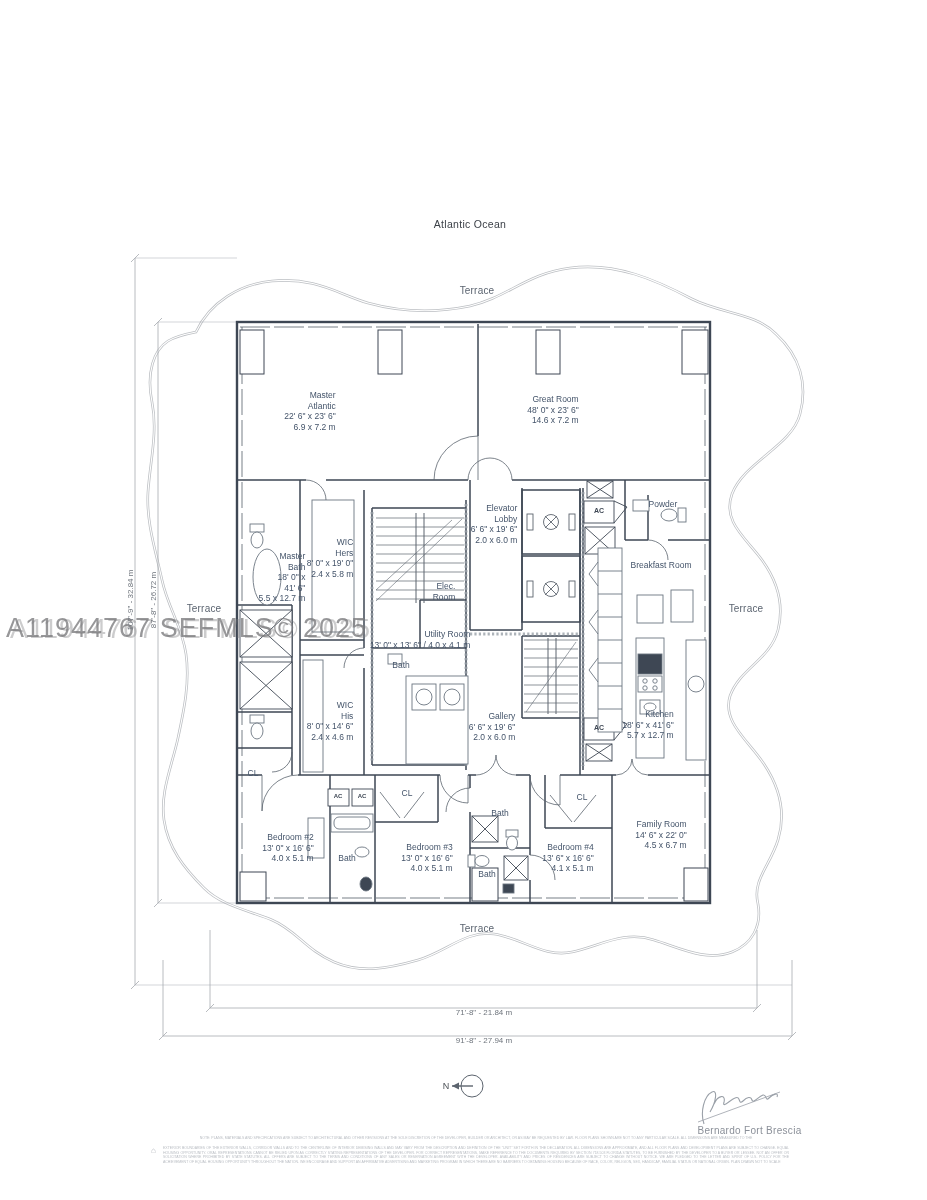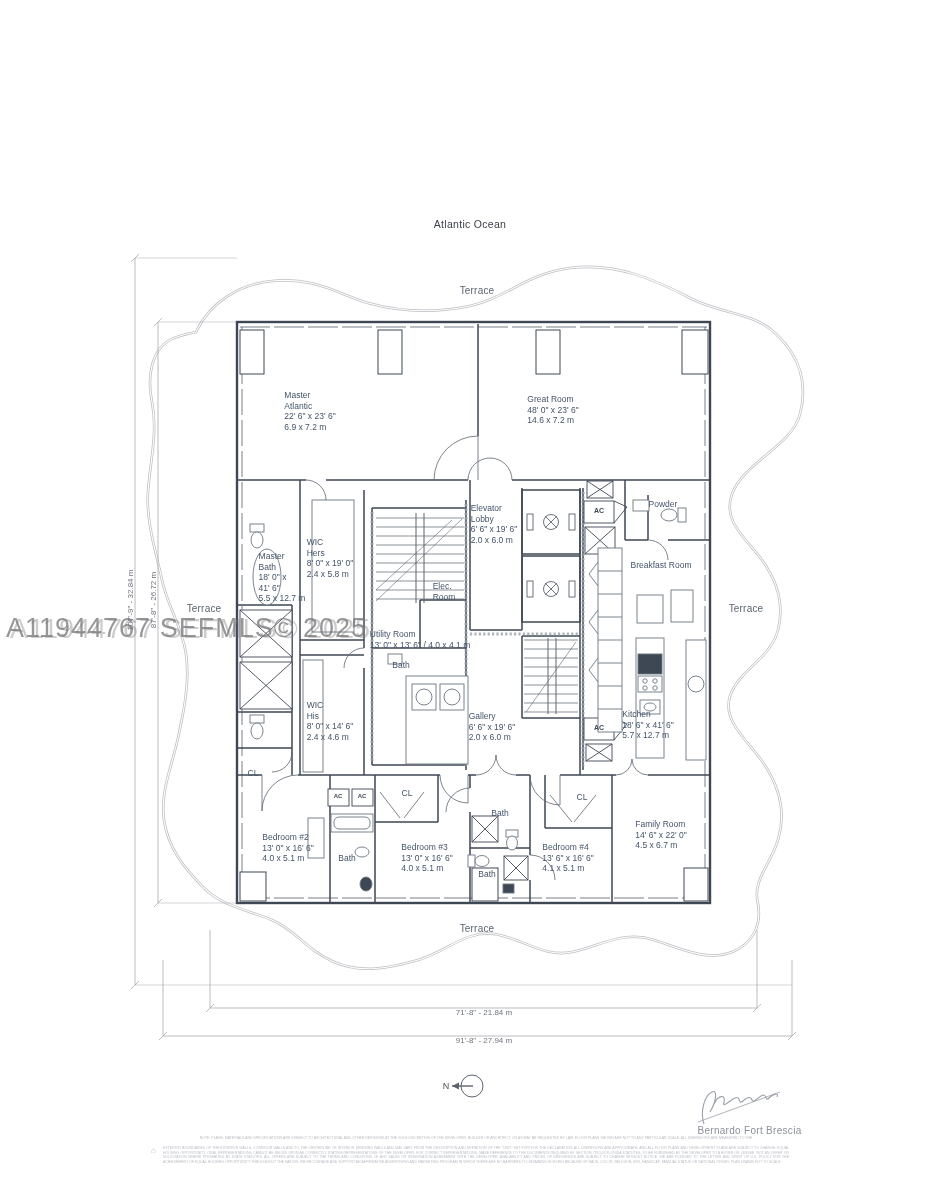--- a/index.html
+++ b/index.html
@@ -1,19 +1,19 @@
 <!DOCTYPE html>
 <html><head>
 <meta charset="utf-8">
 <style>
   html,body{margin:0;padding:0;background:#fff;}
   #stage{position:relative;width:927px;height:1200px;background:#ffffff;overflow:hidden;
          font-family:Liberation Sans, sans-serif;}
   svg{position:absolute;left:0;top:0;}
-  .lbl{position:absolute;transform:translateX(-50%);text-align:left;color:#44546a;
+  .lbl{position:absolute;transform:translateX(-50%);text-align:right;color:#44546a;
        font-size:8.5px;line-height:10.5px;white-space:nowrap;}
   .lbl div{white-space:nowrap;}
   .terrace{position:absolute;transform:translateX(-50%);color:#5b6470;font-size:10px;letter-spacing:.2px;}
   .ocean{position:absolute;transform:translateX(-50%);color:#3c4148;font-size:10.5px;letter-spacing:.3px;}
   .dim-h{position:absolute;transform:translateX(-50%);color:#6f757d;font-size:8px;}
   .dim-v{position:absolute;transform:translate(-50%,-50%) rotate(-90deg);color:#6f757d;font-size:8px;white-space:nowrap;}
   .watermark{position:absolute;left:6px;top:581px;font-size:27px;color:rgba(122,122,124,0.78);
        letter-spacing:1px;white-space:nowrap;text-shadow:4px 1px 0 rgba(122,122,124,0.38);margin-top:32px;}
   .acbox{position:absolute;transform:translateX(-50%);color:#3e4754;font-size:7px;font-weight:bold;}
   .ac-sm{font-size:6px;}

